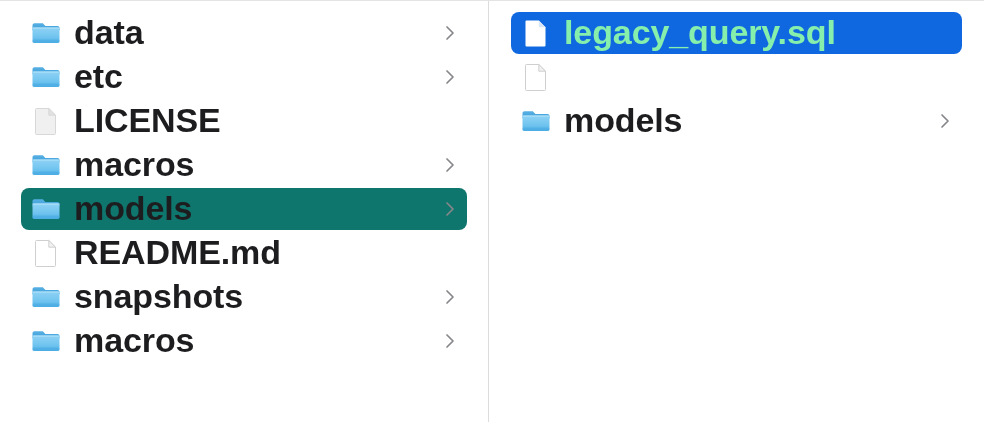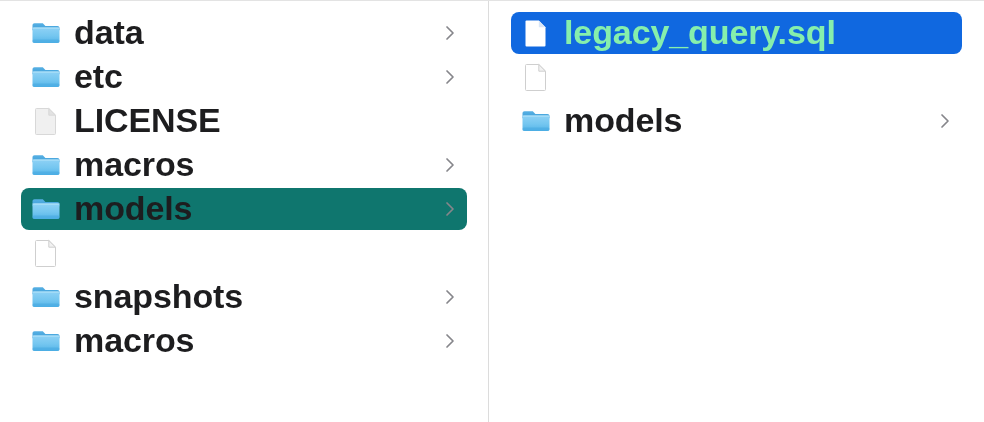--- a/index.html
+++ b/index.html
@@ -216,20 +216,21 @@
           </svg>
         </span>
       </div>
       <div class="row">
         <span class="icon-wrap">
           <svg width="32" height="32" viewBox="0 0 32 32" aria-hidden="true">
             <path d="M6.5 3.5h12.3l6.7 6.7v18.3a1 1 0 0 1-1 1h-18a1 1 0 0 1-1-1V4.5a1 1 0 0 1 1-1z" fill="#ffffff" stroke="#cfcfcf" stroke-width="1"></path>
             <path d="M18.8 3.5l6.7 6.7h-6.7z" fill="#f2f2f2" stroke="#cfcfcf" stroke-width="1" stroke-linejoin="round"></path>
           </svg>
         </span>
+        <span class="label">README.md</span>
         <span class="chevron hidden">
           <svg width="10" height="16" viewBox="0 0 10 16" aria-hidden="true">
             <polyline points="2,2 8,8 2,14" fill="none" stroke="#86868b" stroke-width="1.7" stroke-linecap="round" stroke-linejoin="round"></polyline>
           </svg>
         </span>
       </div>
       <div class="row">
         <span class="icon-wrap">
           <svg width="32" height="32" viewBox="0 0 32 32" aria-hidden="true">
             <defs>

